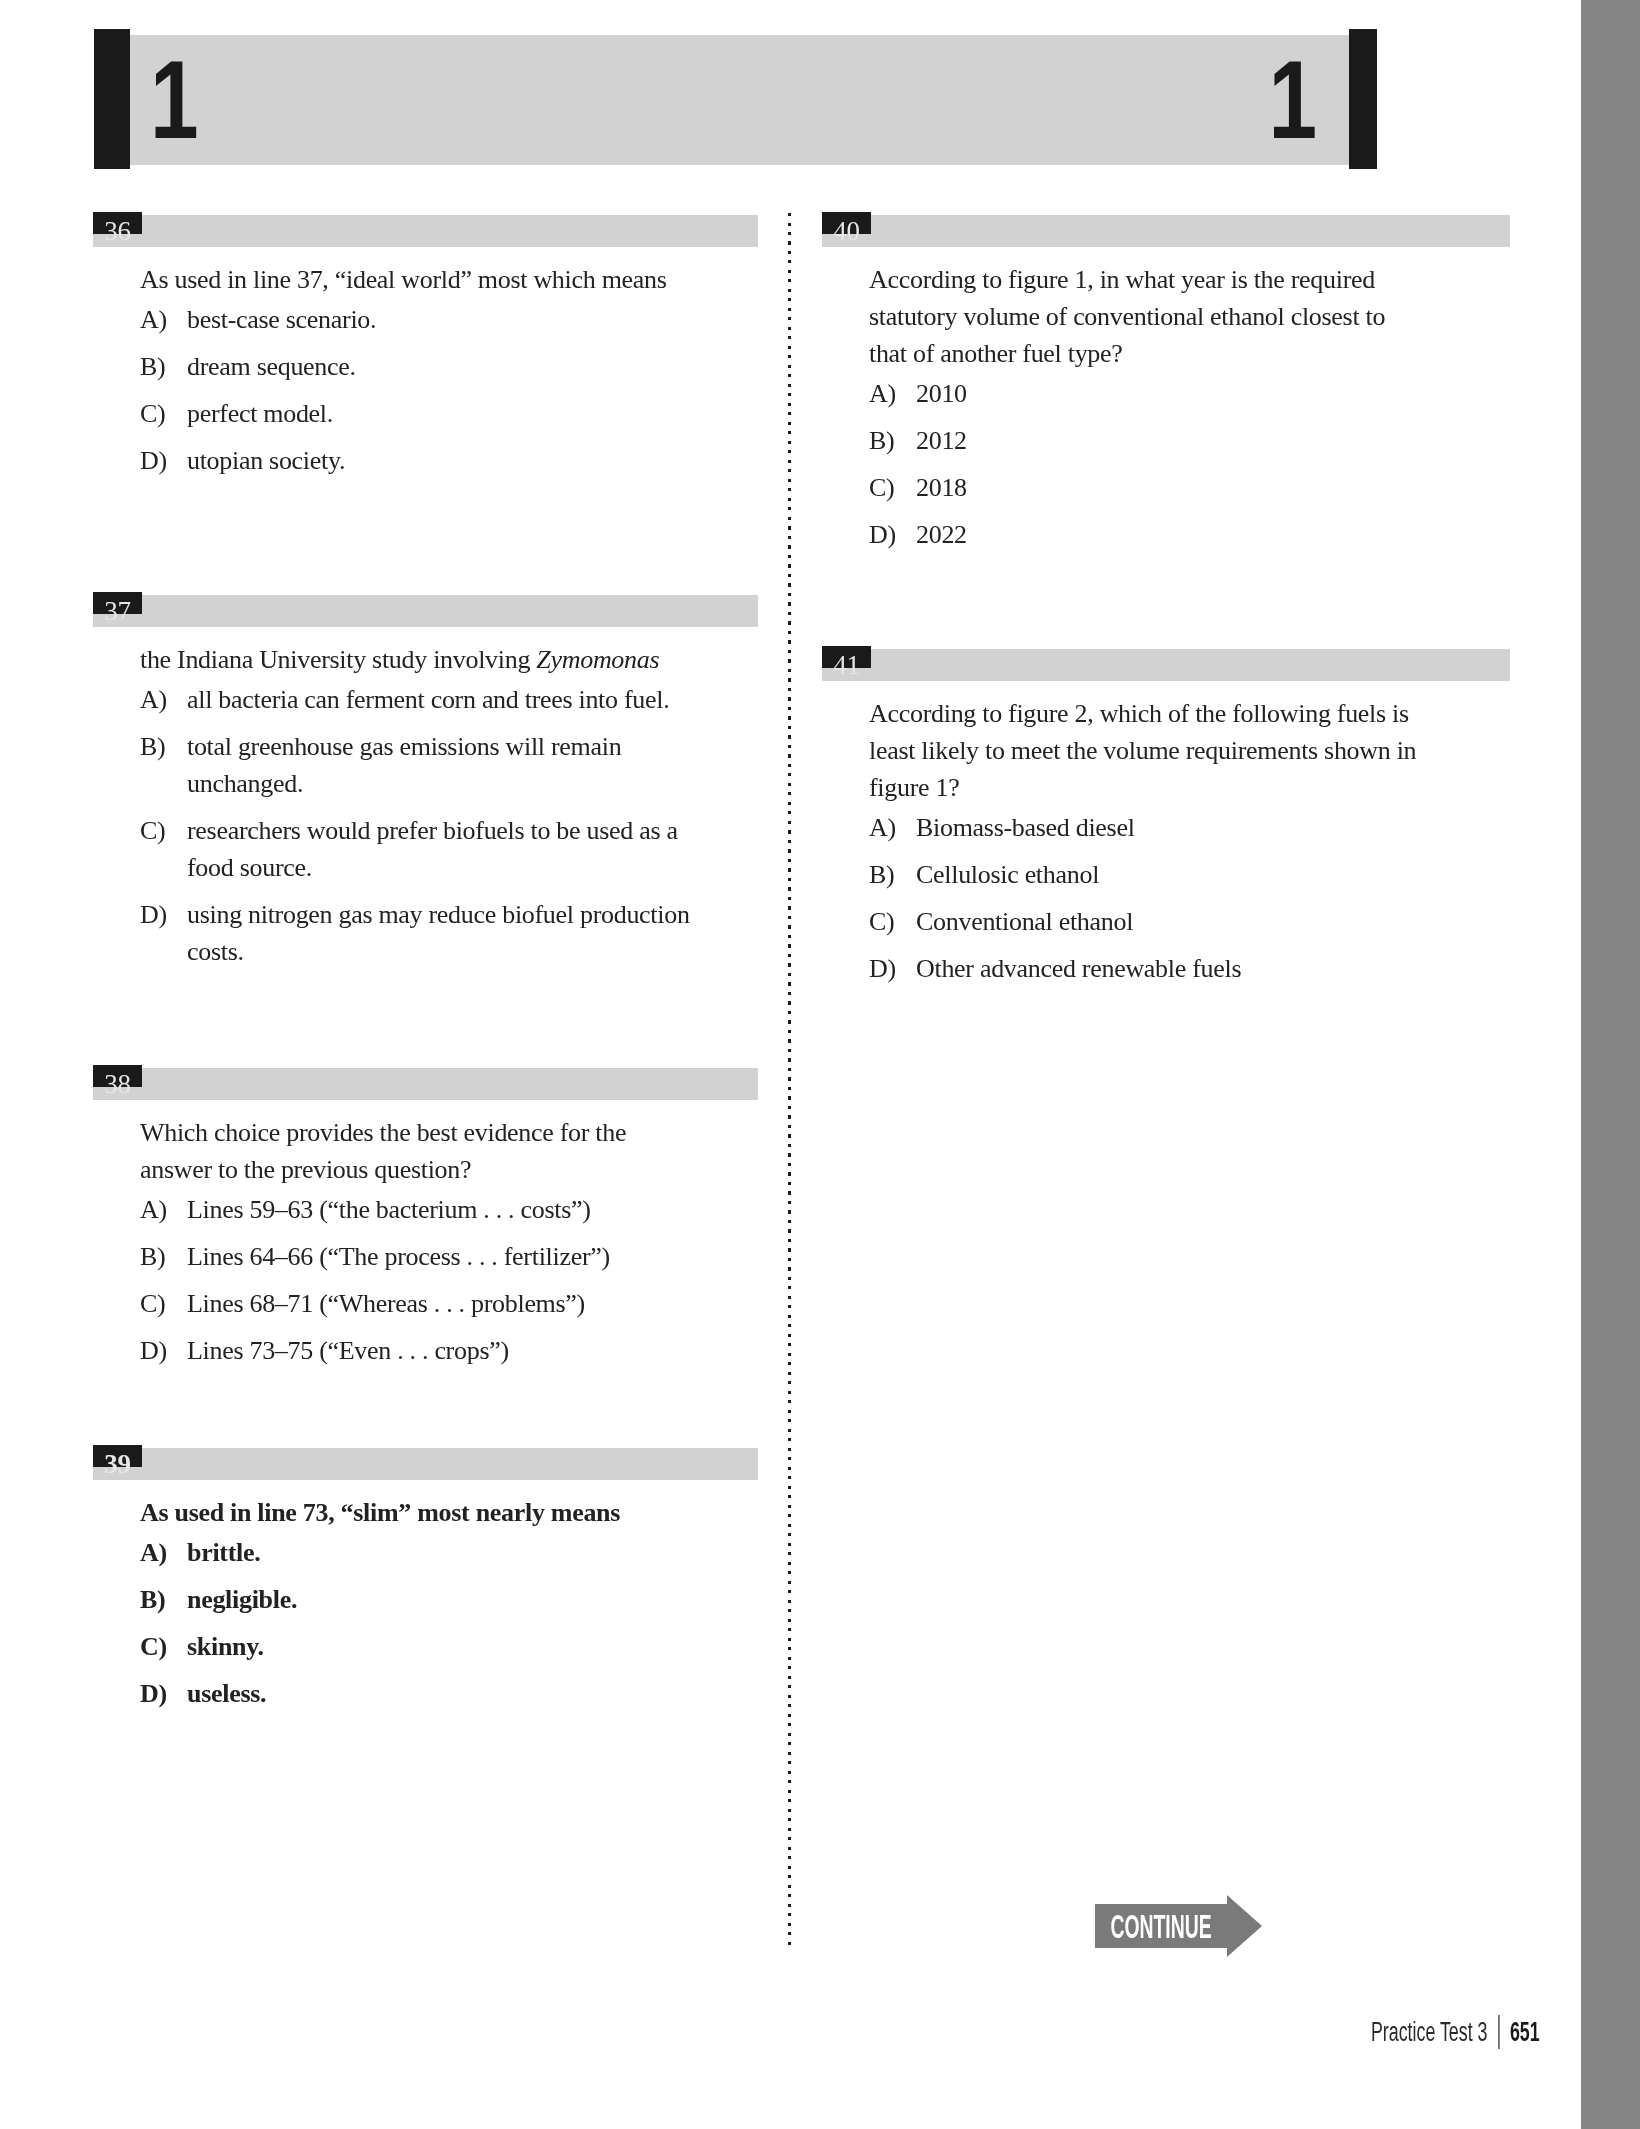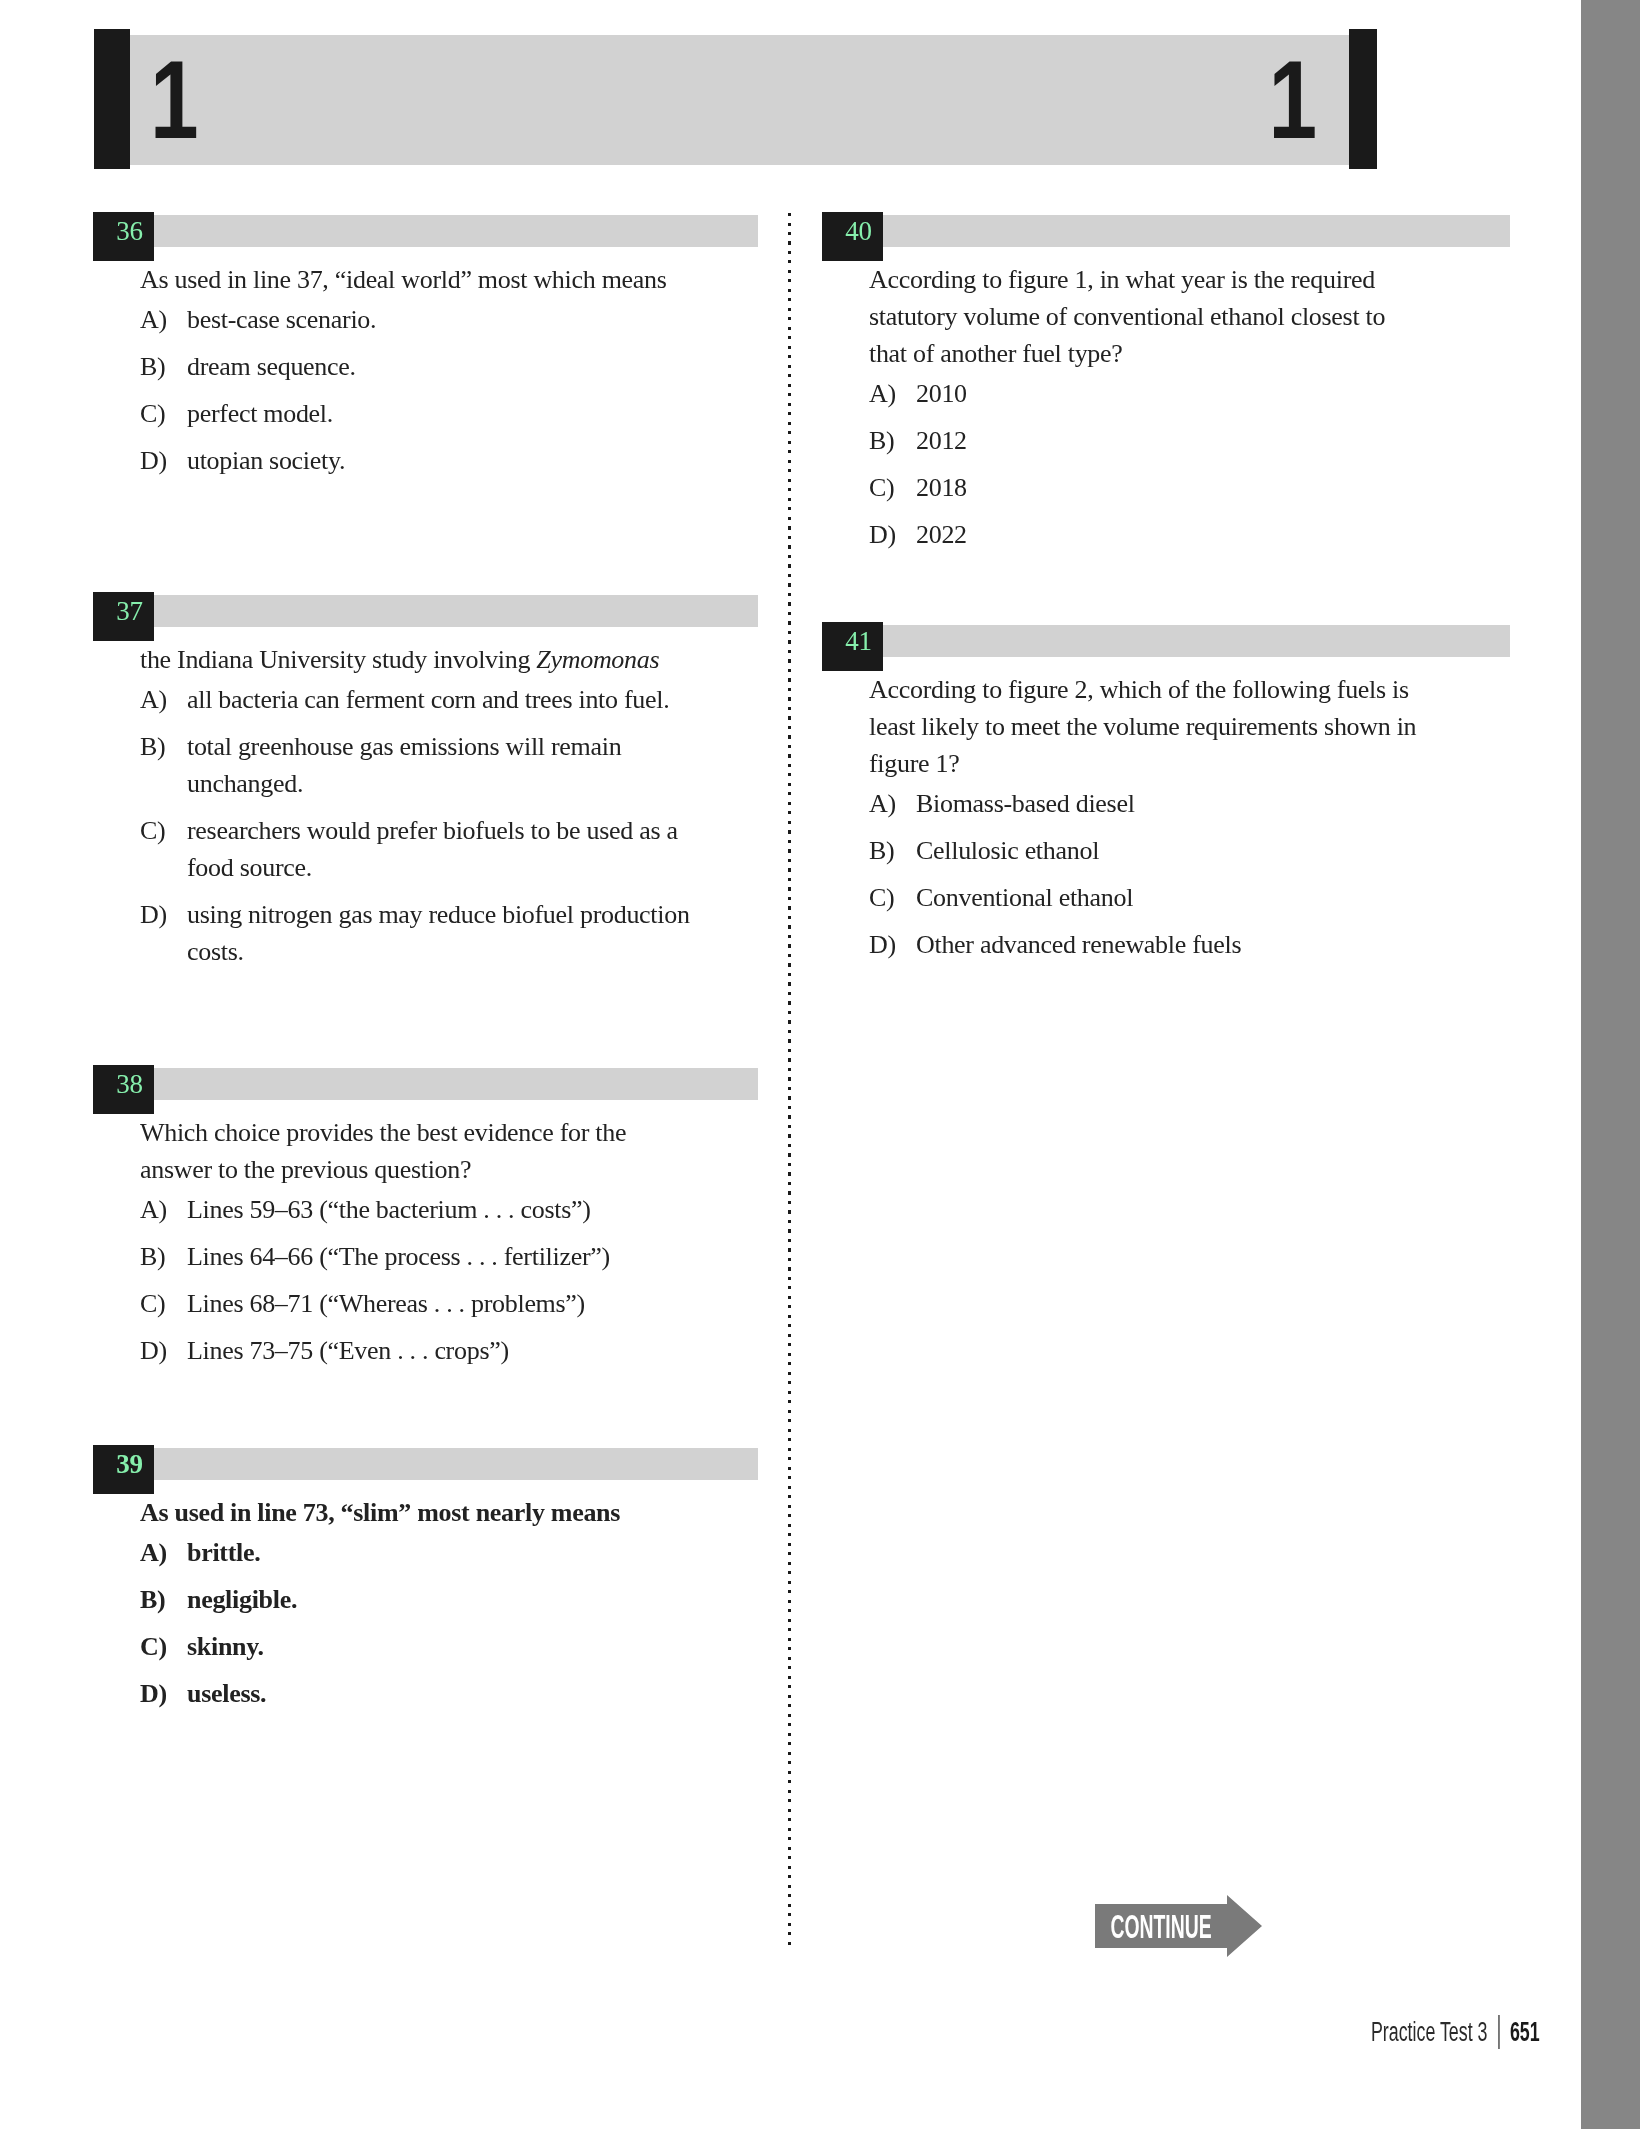--- a/index.html
+++ b/index.html
@@ -43,27 +43,27 @@
   }
 
   
   .q { position:absolute; }
   .q.colL { left:93px;  width:665px; }
   .q.colR { left:822px; width:688px; }
   #q36,#q40 { top:212px; }
   #q37 { top:552px;margin-top:40px; }
   #q38 { top:1065px; }
   #q39 { top:1445px;font-weight:bold; }
-  #q41 { top:622px; }
+  #q41 { top:646px; }
 
   .q-bar { position:relative; height:32px; background:#d2d2d2; margin-top:3px; }
   .q-num {
-    position:absolute; left:0; top:-3px; width:49px; height:49px;
-    background:#1a1a1a; color:#86efac;
-    font-size:27px; line-height:38px; text-align:center;padding-left:12px;
+    position:absolute; left:0; top:-3px; width:49px; height:22px;
+    background:#1a1a1a; color:#e5e5e5;
+    font-size:27px; line-height:38px; text-align:center;
   }
 
   .stem { margin:14px 0 0 47px; }
   .sline { display:block; line-height:37px; white-space:nowrap; }
 
   .q-body { font-size:26px; letter-spacing:-0.3px; }
 
   .choices { margin:3px 0 0 47px; }
   .choice { display:flex; margin-bottom:10px; }
   .cl { flex:none; width:47px; line-height:37px; }

